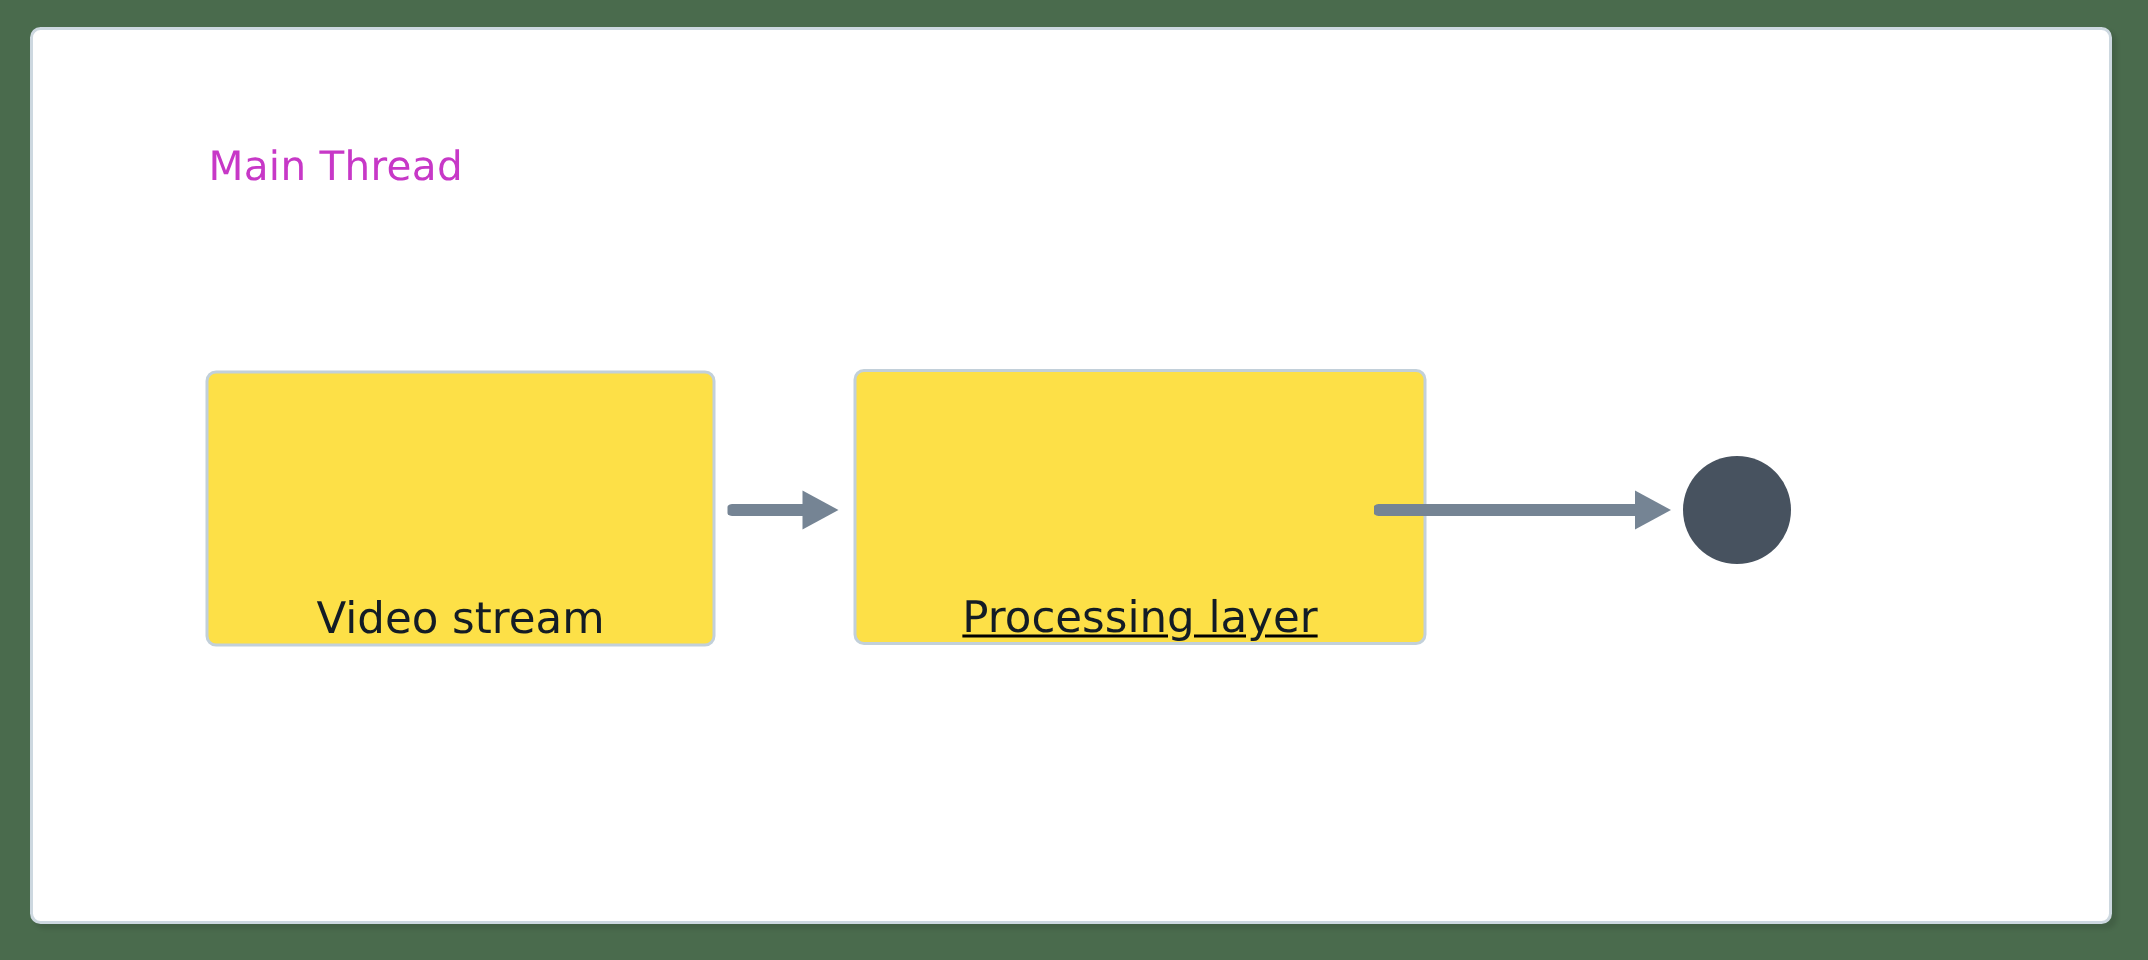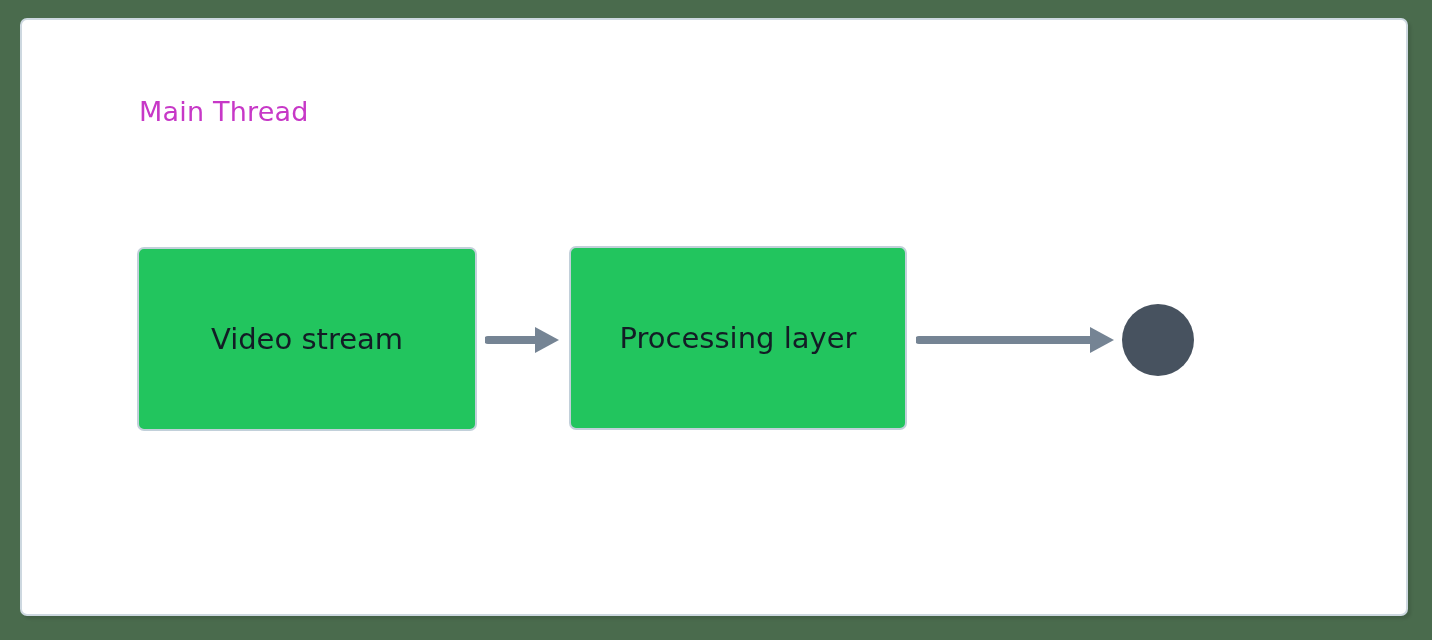--- a/index.html
+++ b/index.html
@@ -44,46 +44,47 @@
     letter-spacing: 0.2px;
     color: #c738c7;
     white-space: nowrap;
     user-select: none;
   }
 
   
   .node-box {
     position: absolute;
     box-sizing: border-box;
-    background: #22c55e;
+    background: #fde047;
     border: 2px solid #c2d0da;
     border-radius: 7px;
     display: flex;
-    align-items: center;
+    align-items: flex-end;
     justify-content: center;
   }
   .node-box .node-label {
     font-size: 29px;
     line-height: 34px;
     color: #131c25;
     white-space: nowrap;
     user-select: none;
   }
 
   #box-video-stream {
     left: 115px;
     top: 227px;
     width: 340px;
     height: 184px;
   }
   #box-processing-layer {
     left: 547px;
     top: 226px;
-    width: 338px;
+    width: 382px;
     height: 184px;
+    text-decoration: underline;
   }
 
   
   .arrow {
     position: absolute;
     height: 34px;
     overflow: visible;
   }
   #arrow-video-to-processing {
     left: 463px;

